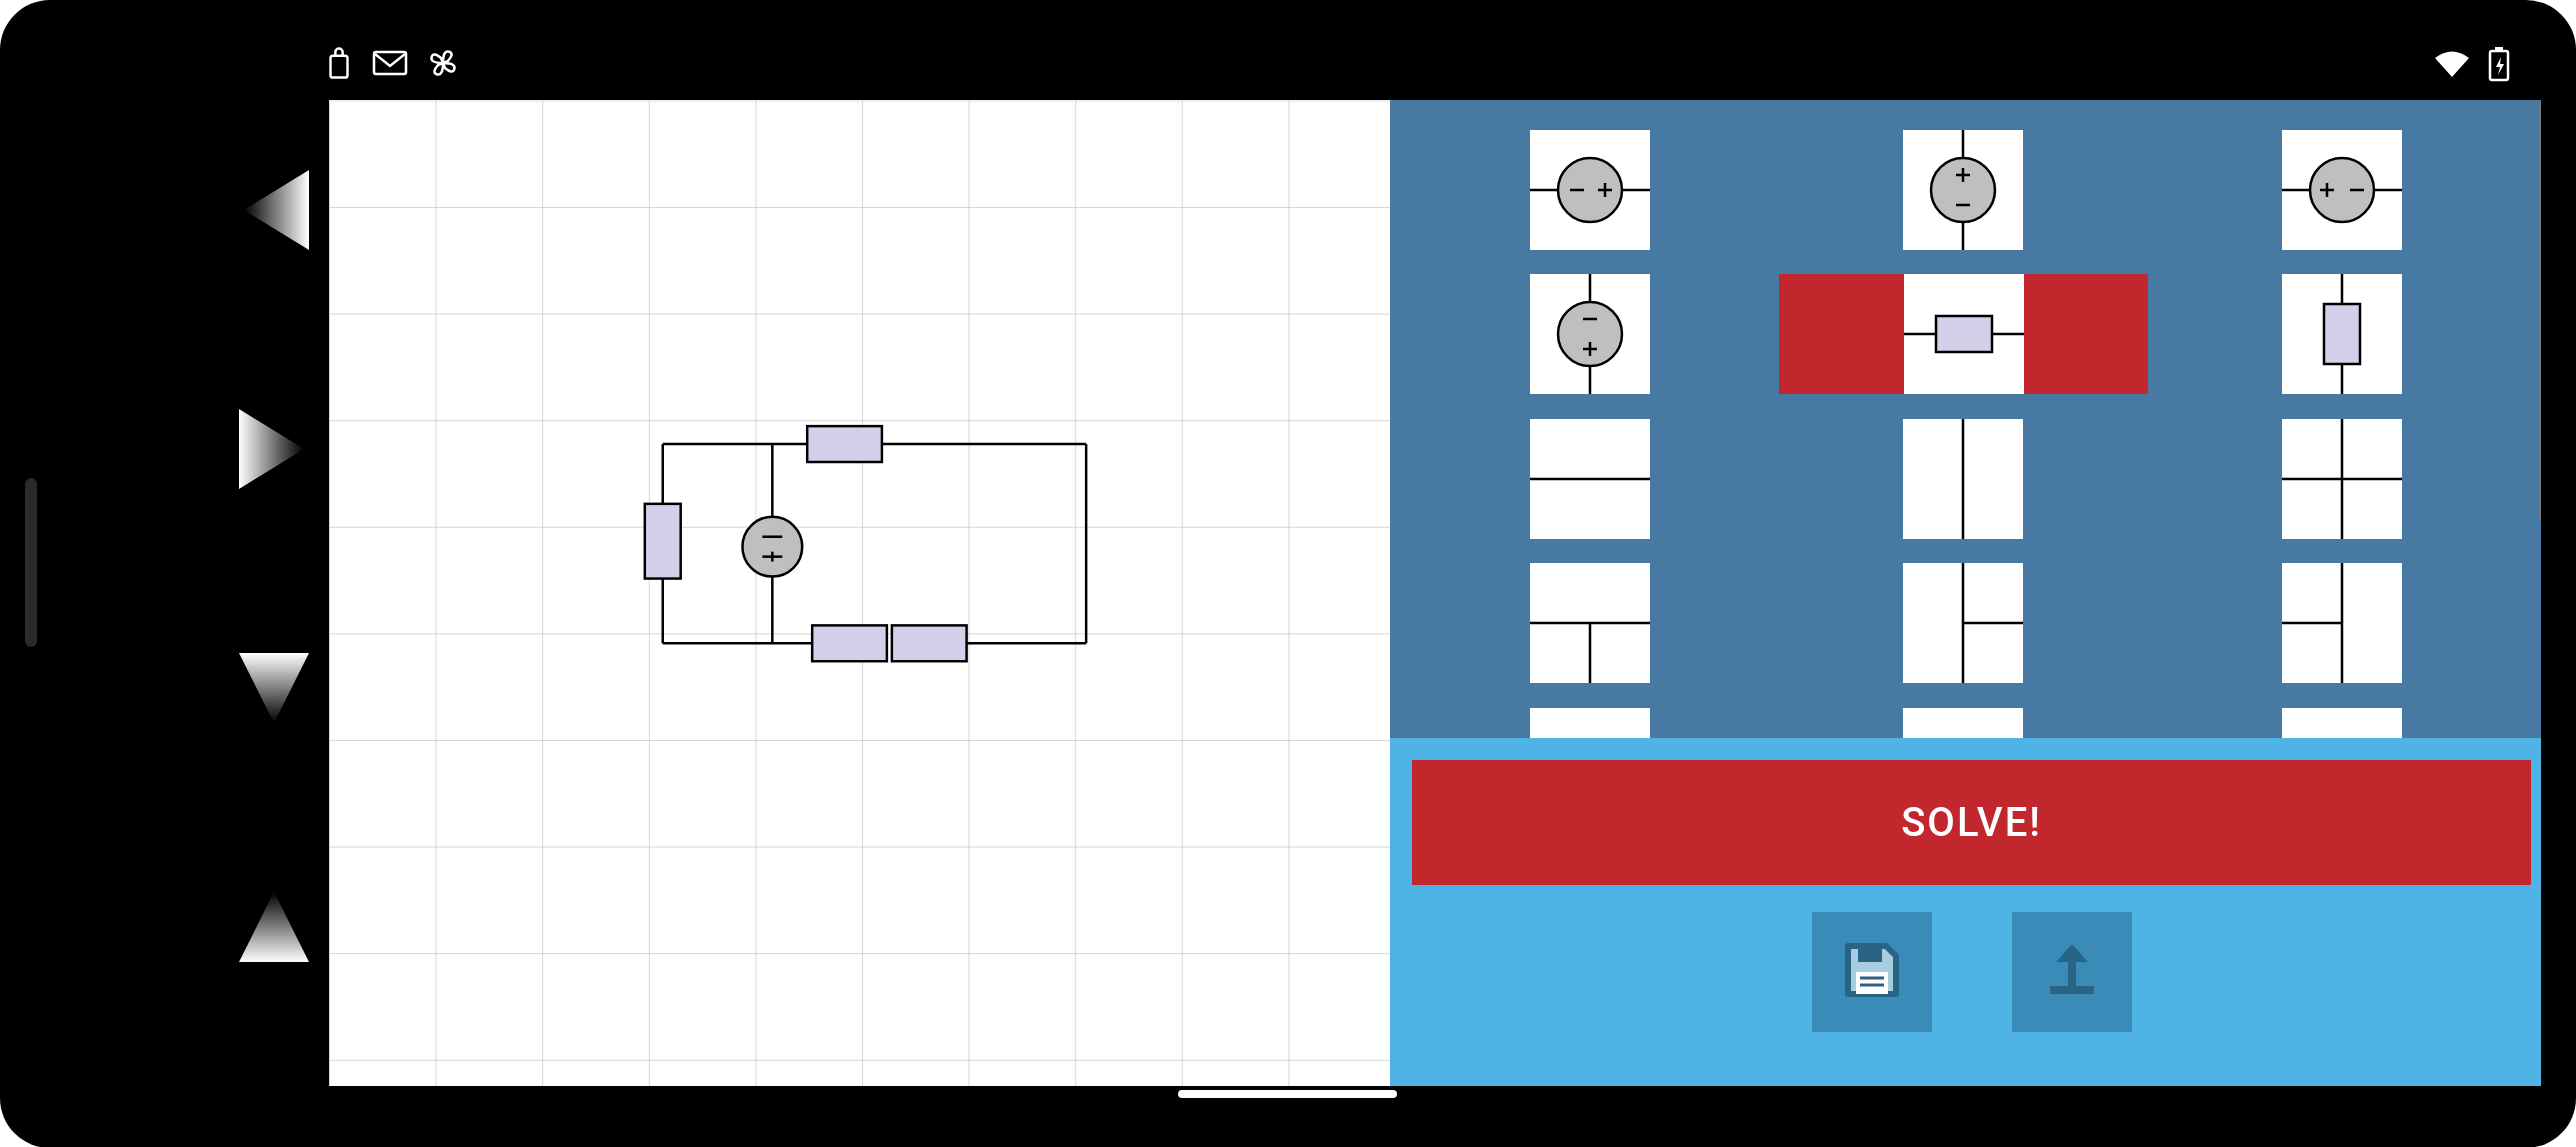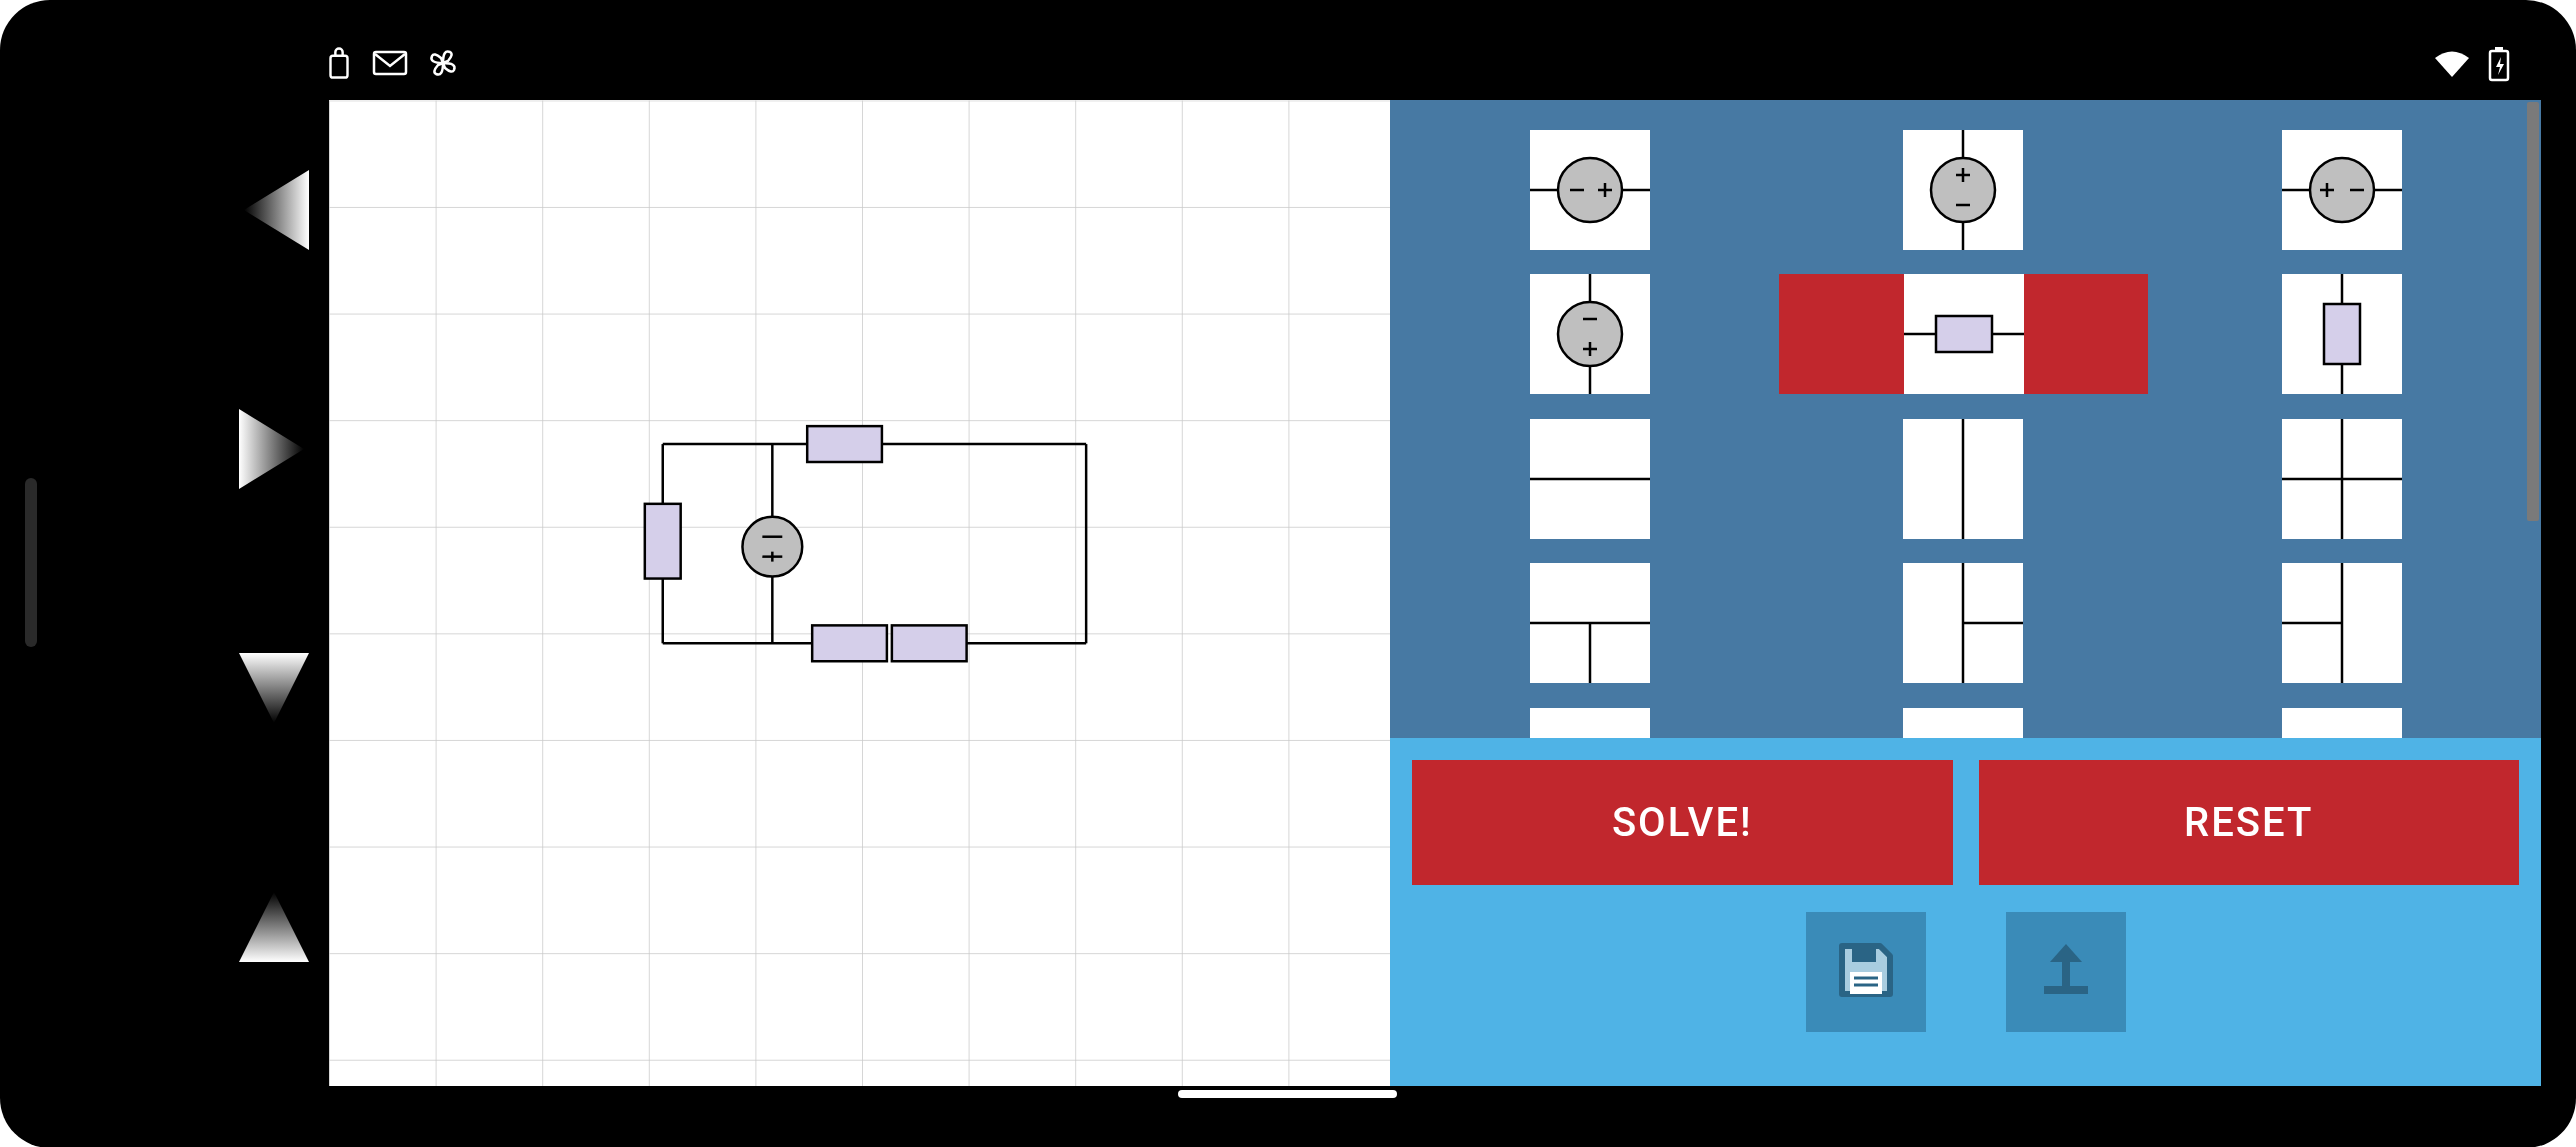--- a/index.html
+++ b/index.html
@@ -109,20 +109,21 @@
     height: 100%;
   }
 
   
   .palette-wrap {
     position: absolute;
     left: 1061px;
     top: 0;
     width: 1151px;
     height: 987px;
+    padding-left: 12px;
   }
   .palette {
     position: absolute;
     left: 0; top: 0;
     width: 100%;
     height: 638px;
     background: #4779a3;
     overflow: hidden;
   }
   .palette-scroll {
@@ -506,21 +507,20 @@
                   </g>
                 </svg>
             </div>
             <div class="palette-item" style="top:608px;height:30px"></div>
           </div>
         </div>
 
         <div class="actions">
           <div class="btn-row">
             <div class="action-btn">SOLVE!</div>
-            <div class="action-btn">RESET</div>
           </div>
           <div class="icon-row">
             <div class="icon-btn">
               <span>
                 <svg width="64" height="64" viewBox="0 0 64 64">
                   <g fill="none" stroke="#2a6485" stroke-width="6" stroke-linejoin="round">
                     <path d="M8 8 h38 l10 10 v38 h-48 z" fill="#a9cde0"></path>
                     <rect x="18" y="8" width="24" height="16" fill="#2a6485" stroke="none"></rect>
                     <rect x="16" y="34" width="32" height="22" fill="#fff" stroke="none"></rect>
                     <line x1="20" y1="40" x2="44" y2="40" stroke="#2a6485" stroke-width="3"></line>

